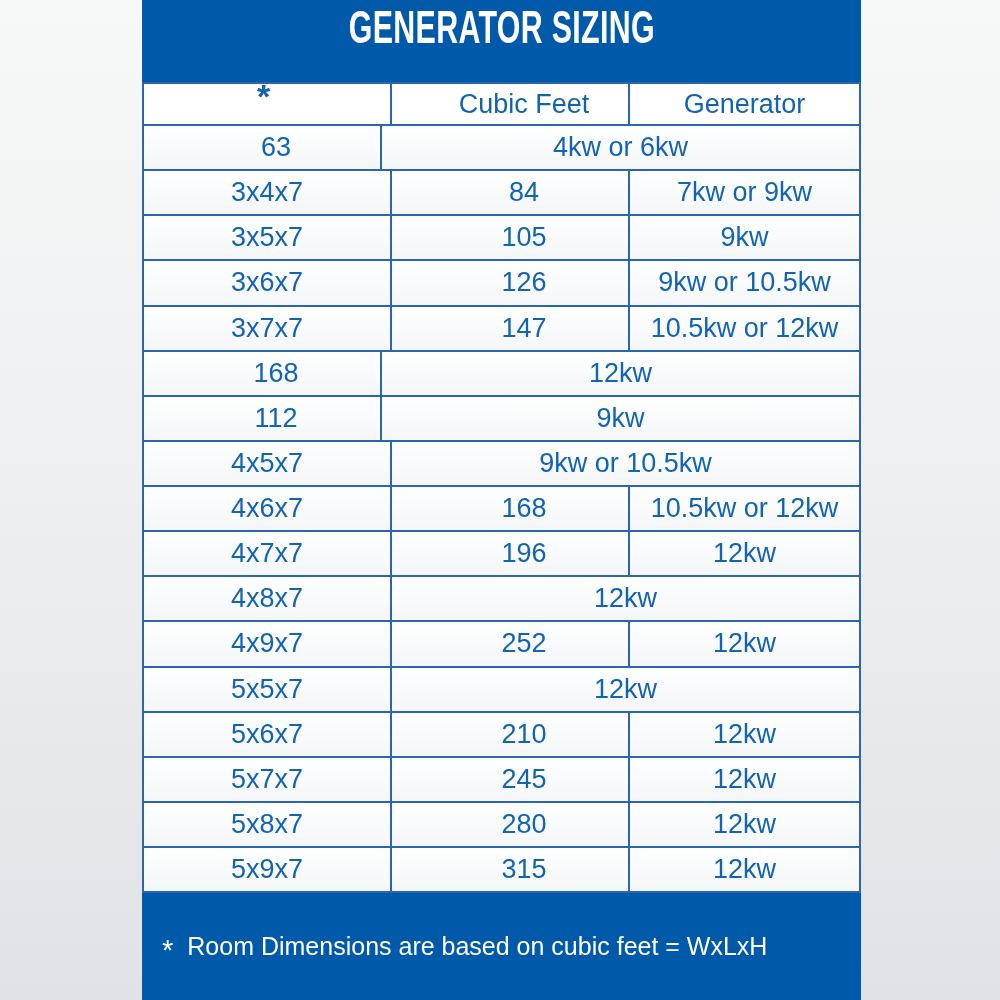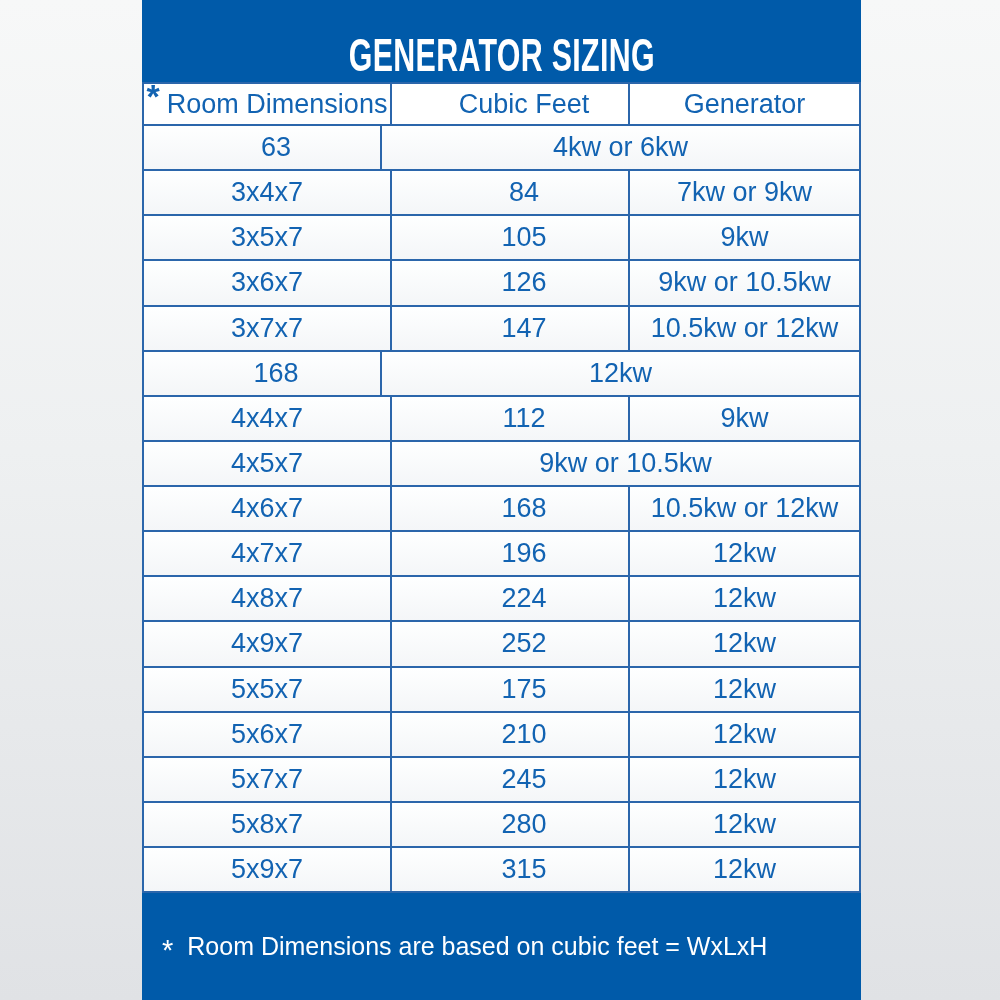--- a/index.html
+++ b/index.html
@@ -16,21 +16,21 @@
     position: absolute;
     left: 142px;
     top: 0;
     width: 719px;
     height: 1000px;
     background: #005aa9;
   }
   .title-bar {
     height: 82px;
     display: flex;
-    align-items: flex-end;
+    align-items: flex-start;
     justify-content: center;
   }
   .title {
     color: #ffffff;
     font-size: 46px;
     font-weight: bold;
     margin: 0;
     white-space: nowrap;
     letter-spacing: 0.5px;
     transform: scaleX(0.66);
@@ -99,21 +99,20 @@
 <div class="panel">
 
   <div class="title-bar">
     <h1 class="title">GENERATOR SIZING</h1>
   </div>
 
   <div class="sizing-table">
     <div class="trow header">
       <div class="cell c1">
         <span class="hdr-ast">*</span>
-        <span>Room Dimensions</span>
       </div>
       <div class="cell c2">
         <span>Cubic Feet</span>
       </div>
       <div class="cell c3">
         <span>Generator</span>
       </div>
     </div>
 
   <div class="trow">
@@ -138,51 +137,48 @@
       <div class="trow">
         <div class="cell c1">3x7x7</div>
         <div class="cell c2">147</div>
         <div class="cell c3">10.5kw or 12kw</div>
       </div>
       <div class="trow">
         <div class="cell c2">168</div>
         <div class="cell c3">12kw</div>
       </div>
       <div class="trow">
-        <div class="cell c1">4x4x7</div>
         <div class="cell c2">112</div>
         <div class="cell c3">9kw</div>
       </div>
       <div class="trow">
         <div class="cell c1">4x5x7</div>
         <div class="cell c3">9kw or 10.5kw</div>
       </div>
       <div class="trow">
         <div class="cell c1">4x6x7</div>
         <div class="cell c2">168</div>
         <div class="cell c3">10.5kw or 12kw</div>
       </div>
       <div class="trow">
         <div class="cell c1">4x7x7</div>
         <div class="cell c2">196</div>
         <div class="cell c3">12kw</div>
       </div>
       <div class="trow">
         <div class="cell c1">4x8x7</div>
-        <div class="cell c2">224</div>
         <div class="cell c3">12kw</div>
       </div>
       <div class="trow">
         <div class="cell c1">4x9x7</div>
         <div class="cell c2">252</div>
         <div class="cell c3">12kw</div>
       </div>
       <div class="trow">
         <div class="cell c1">5x5x7</div>
-        <div class="cell c2">175</div>
         <div class="cell c3">12kw</div>
       </div>
       <div class="trow">
         <div class="cell c1">5x6x7</div>
         <div class="cell c2">210</div>
         <div class="cell c3">12kw</div>
       </div>
       <div class="trow">
         <div class="cell c1">5x7x7</div>
         <div class="cell c2">245</div>

